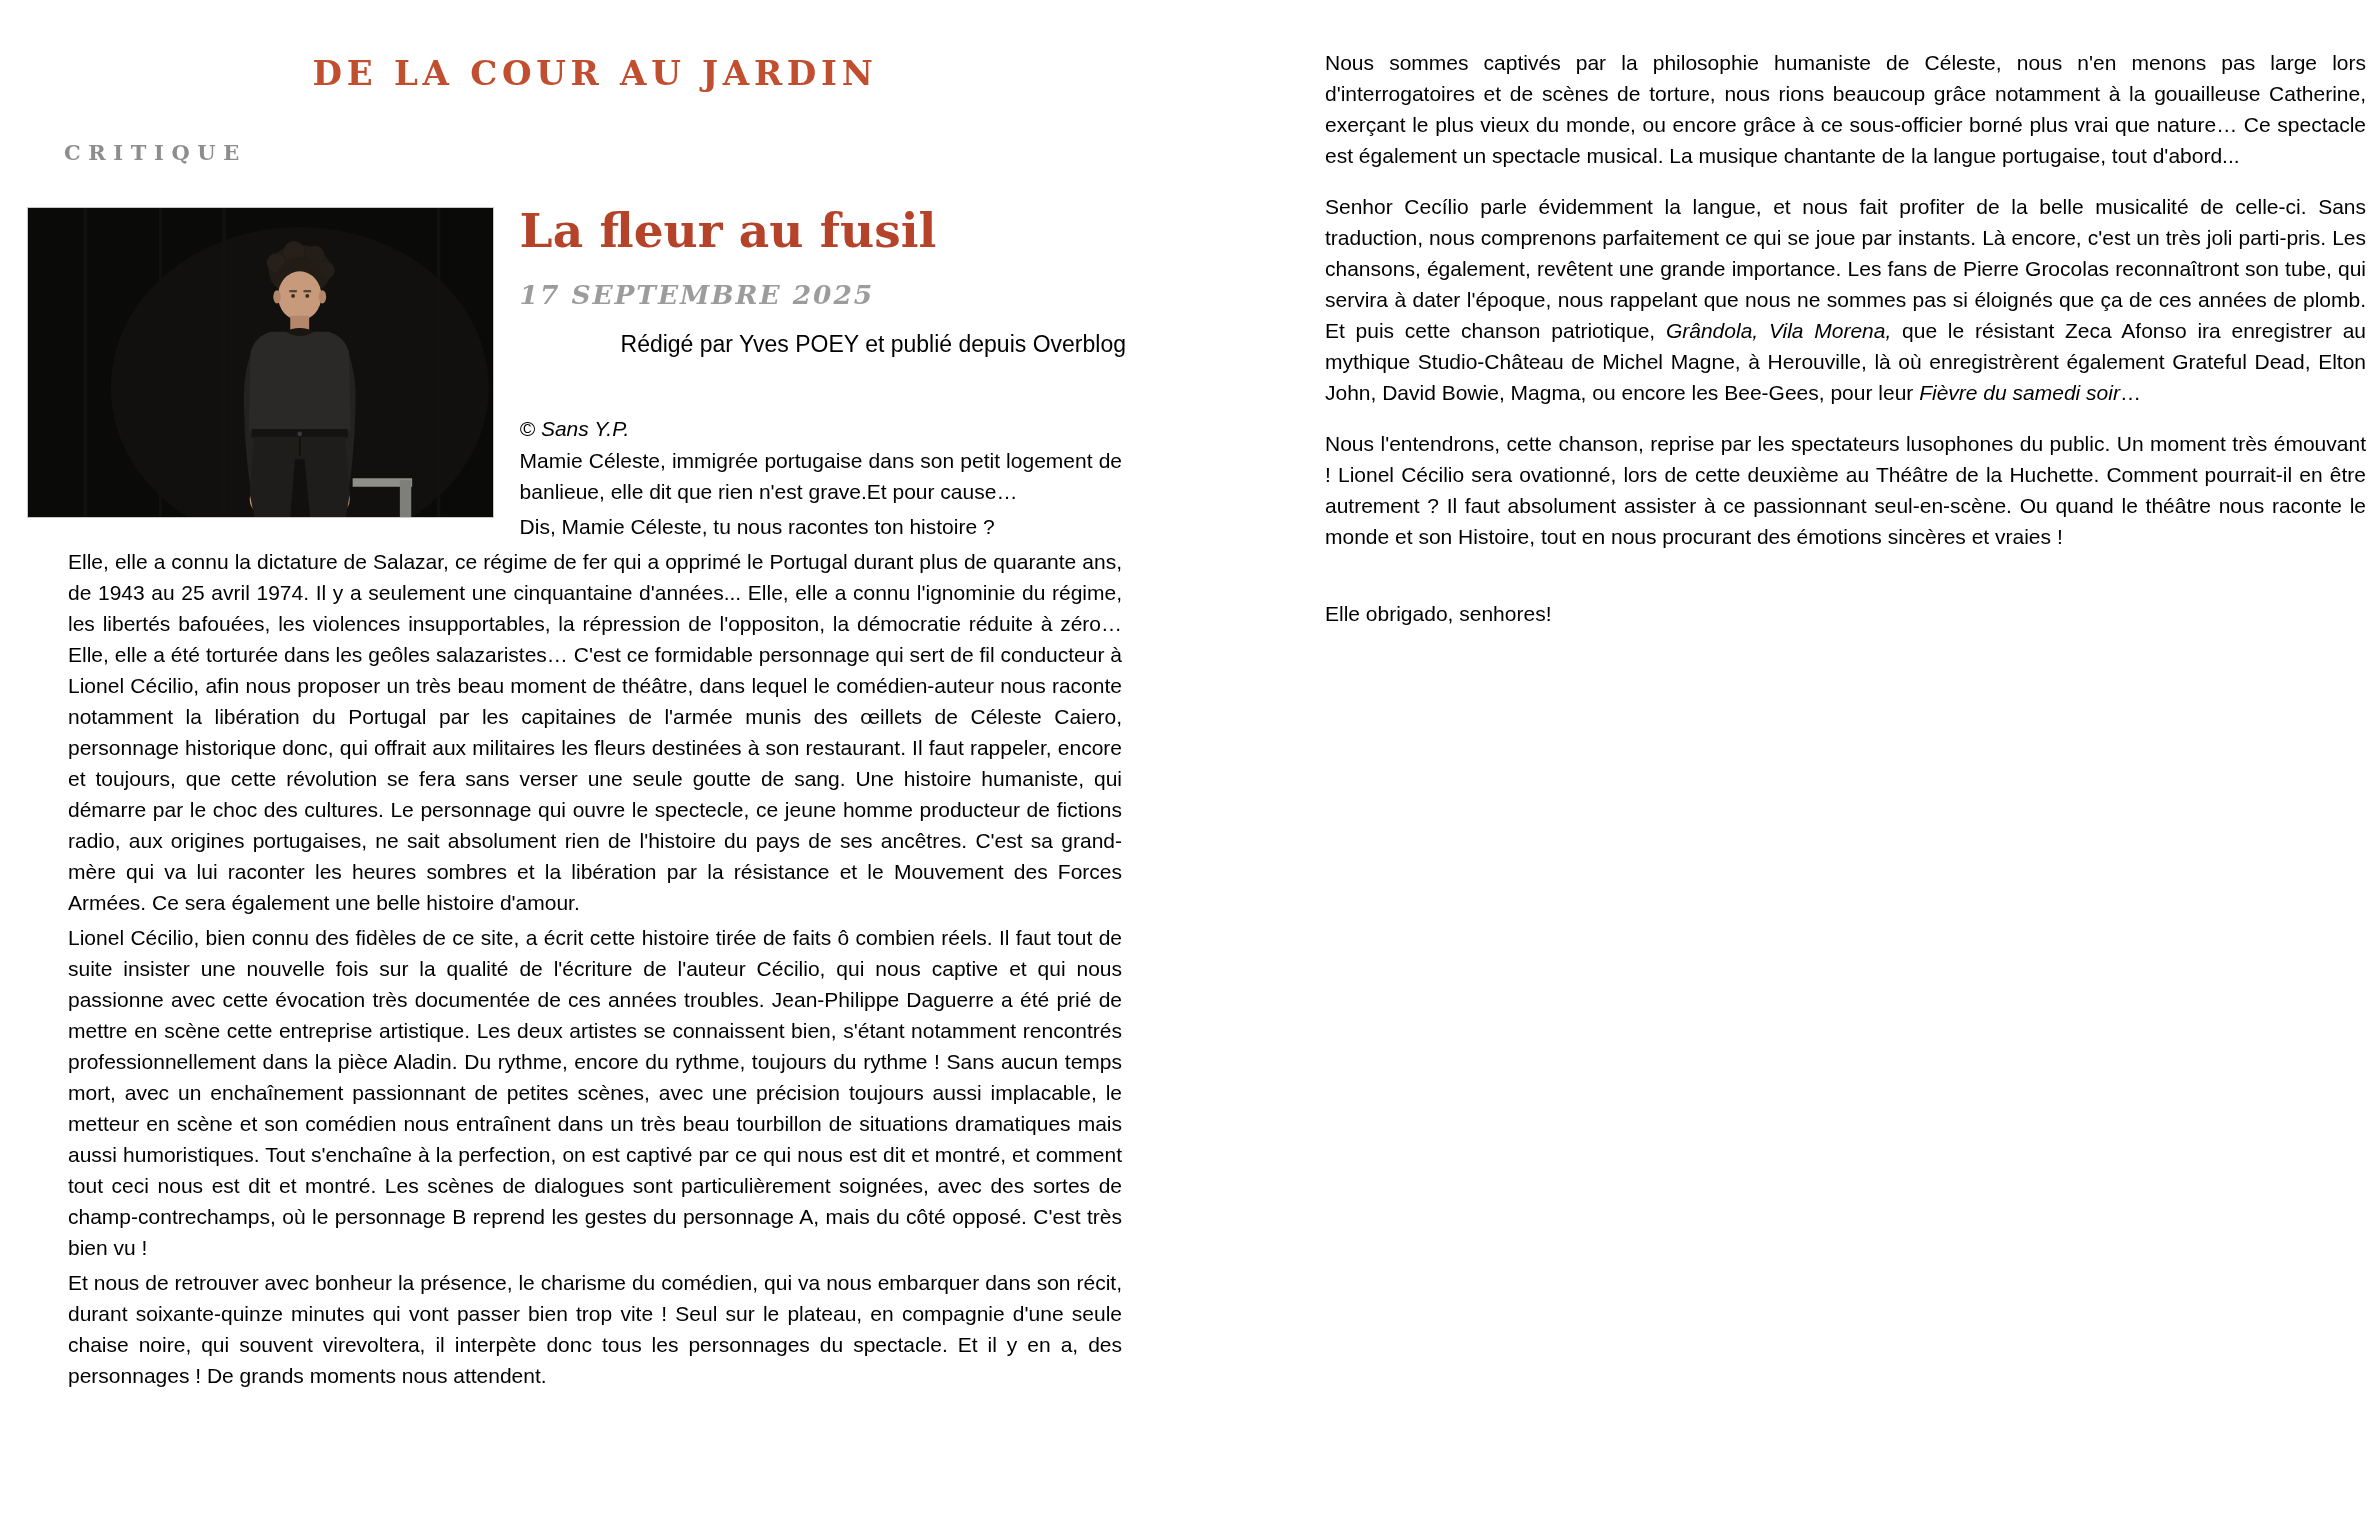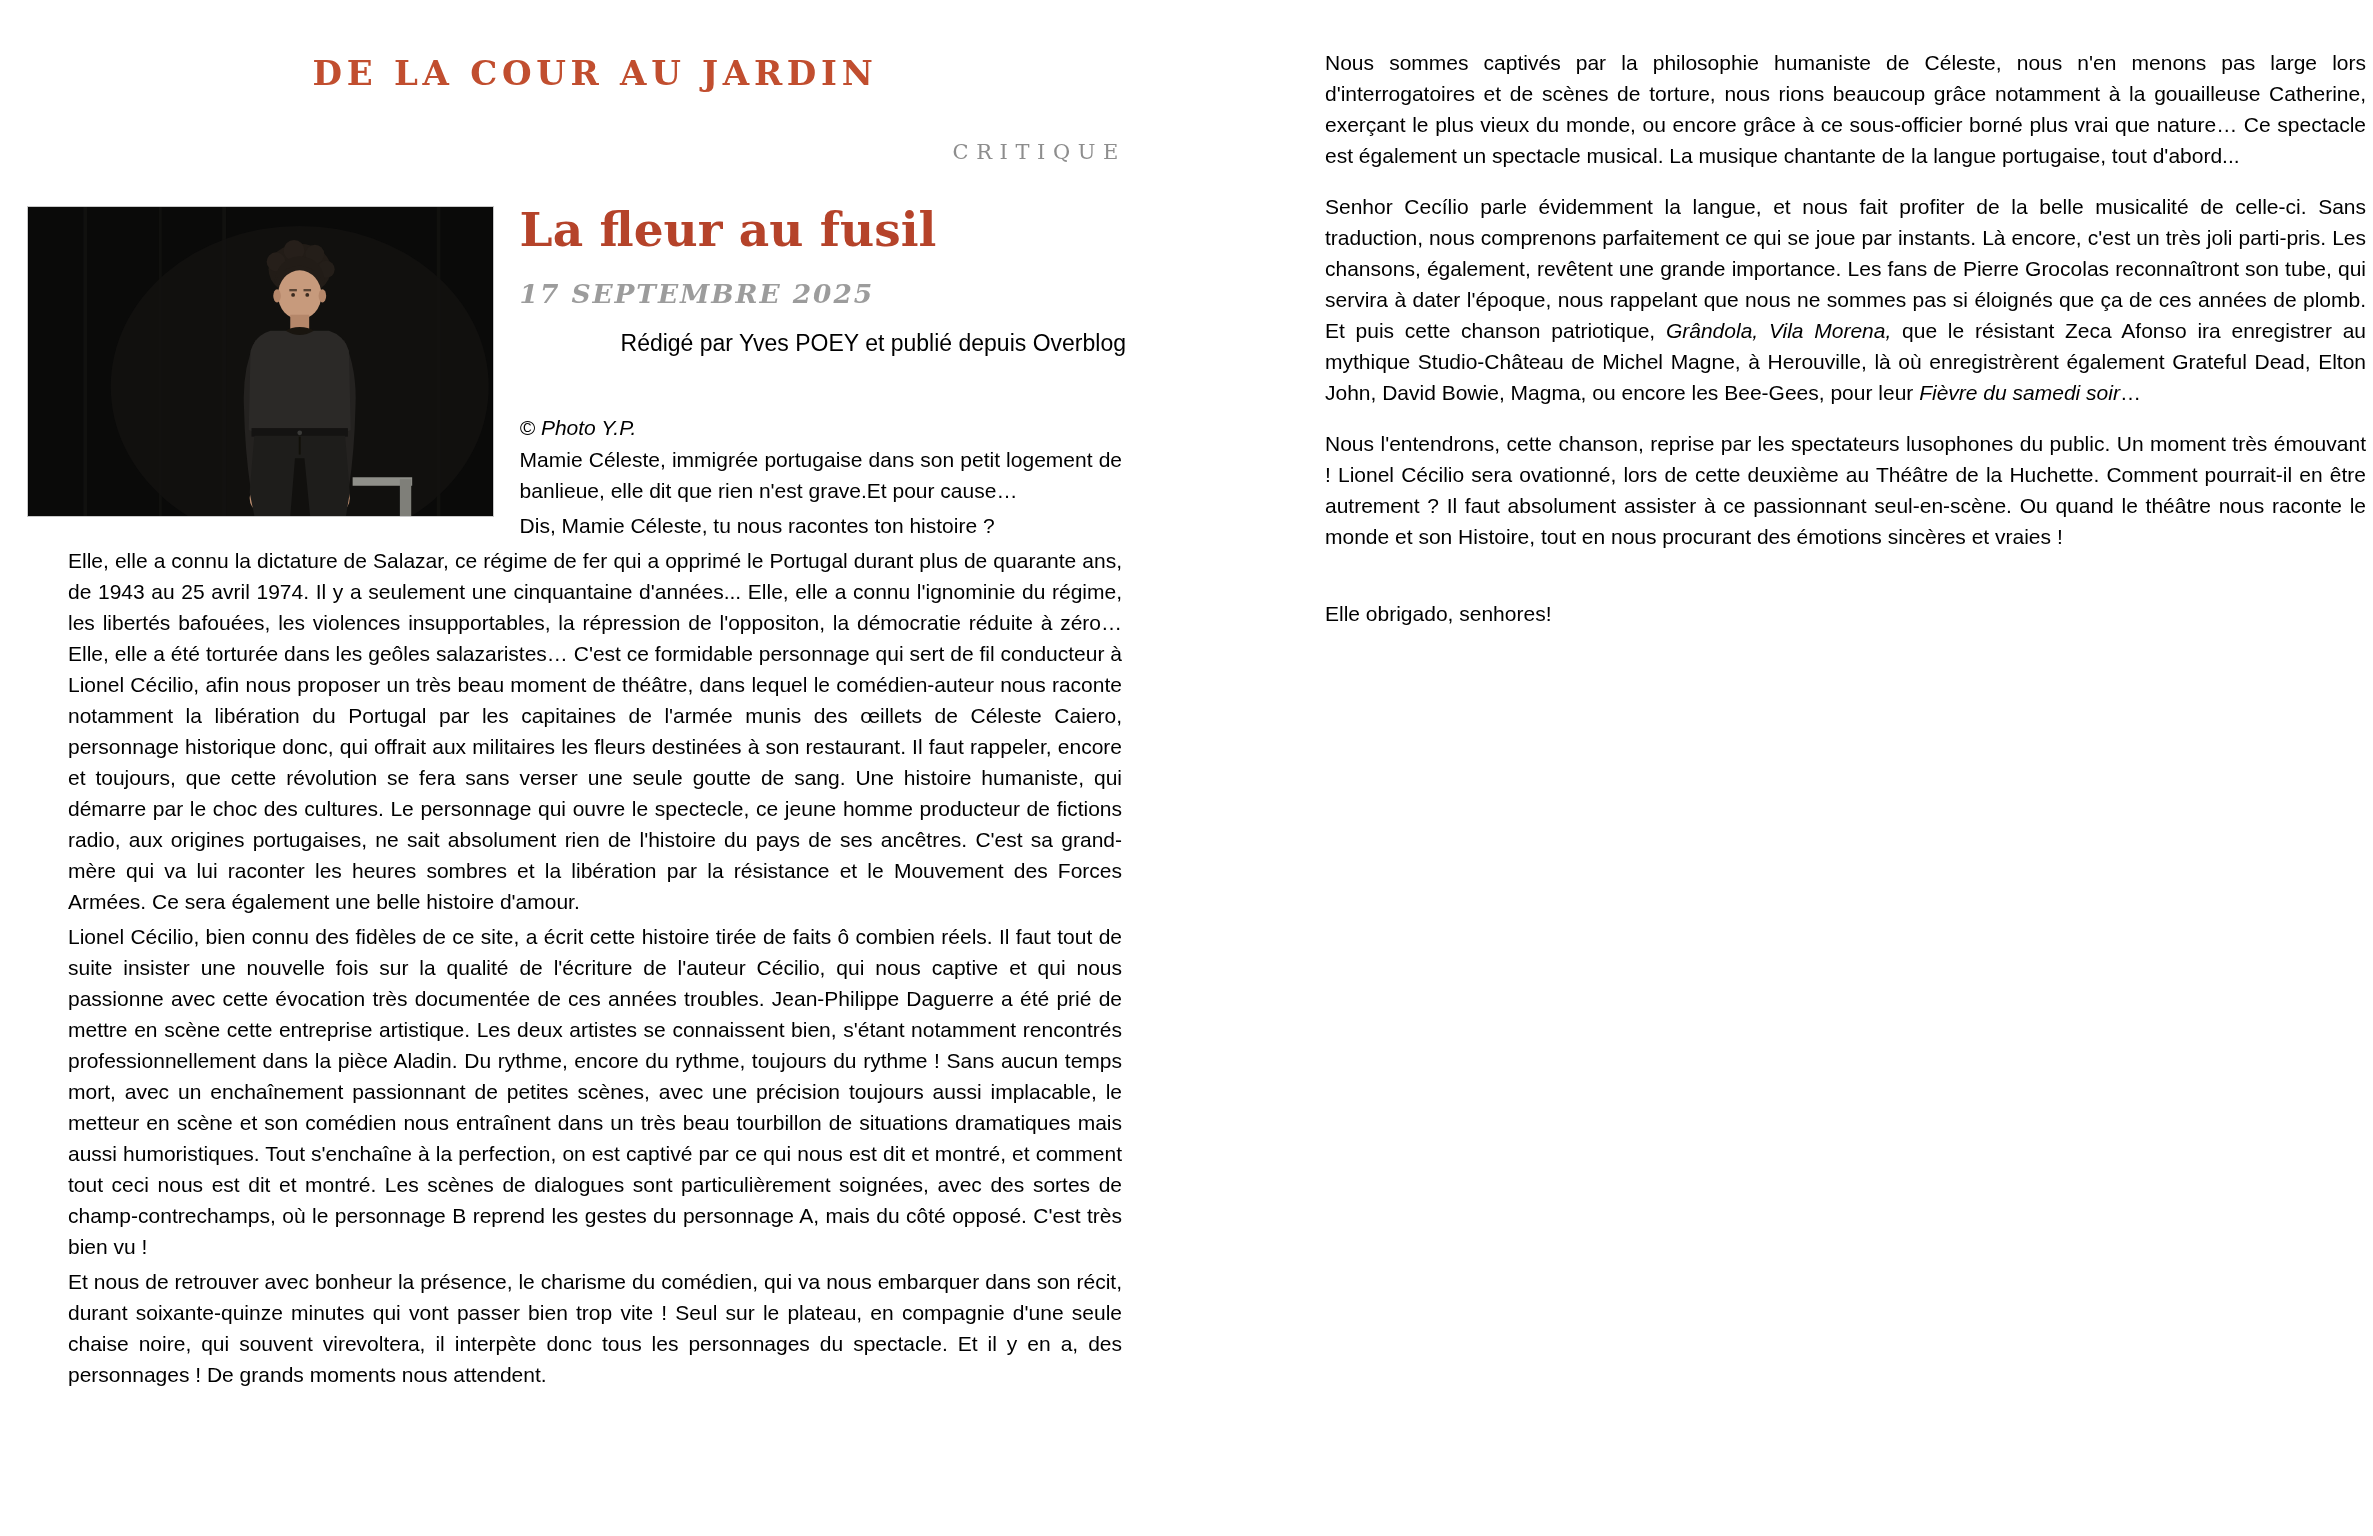--- a/index.html
+++ b/index.html
@@ -20,22 +20,22 @@
   
   .left-col{position:absolute;left:64px;top:0;width:1062px;}
   .masthead{
     margin-top:53px;text-align:center;
     font-family:"DejaVu Serif", serif;font-weight:700;
     font-size:34px;letter-spacing:4.7px;color:var(--accent);
     white-space:nowrap;
   }
   .section-label{
     margin-top:47px;
-    font-family:"DejaVu Serif", serif;font-weight:400;
-    font-size:21px;letter-spacing:7.6px;color:var(--label-gray);text-align:right;
+    font-family:"DejaVu Serif", serif;font-weight:700;
+    font-size:21px;letter-spacing:7.6px;color:var(--label-gray);
   }
   .article-body{margin-top:40px;}
   .photo-wrap{
     float:left;width:467px;height:311px;
     margin:1.9px 25.6px 13.2px -37px;
     border:0.9px solid #c9c9c9;background:#000;padding:0;
   }
   .photo-wrap svg{display:block;}
   .article-title{
     margin:0;font-family:"DejaVu Serif", serif;font-weight:700;
@@ -119,21 +119,21 @@
           <path d="M287 243 L287 262" stroke="#111009" stroke-width="2"></path>
         </svg>
       </figure>
 
       <h1 class="article-title">La fleur au fusil</h1>
 
       <div class="article-date">17 SEPTEMBRE 2025</div>
 
       <div class="article-byline">Rédigé par Yves POEY et publié depuis Overblog</div>
 
-      <div class="photo-credit">© Photo Y.P.</div>
+      <div class="photo-credit">© Sans Y.P.</div>
 
       <p class="body mt-md">Mamie Céleste, immigrée portugaise dans son petit logement de banlieue, elle dit que rien n'est grave.Et pour cause…</p>
 
       <p class="body mt-sm">Dis, Mamie Céleste, tu nous racontes ton histoire ?</p>
 
       <p class="body mt-lg">Elle, elle a connu la dictature de Salazar, ce régime de fer qui a opprimé le Portugal durant plus de quarante ans, de 1943 au 25 avril 1974. Il y a seulement une cinquantaine d'années... Elle, elle a connu l'ignominie du régime, les libertés bafouées, les violences insupportables, la répression de l'oppositon, la démocratie réduite à zéro…Elle, elle a été torturée dans les geôles salazaristes… C'est ce formidable personnage qui sert de fil conducteur à Lionel Cécilio, afin nous proposer un très beau moment de théâtre, dans lequel le comédien-auteur nous raconte notamment la libération du Portugal par les capitaines de l'armée munis des œillets de Céleste Caiero, personnage historique donc, qui offrait aux militaires les fleurs destinées à son restaurant. Il faut rappeler, encore et toujours, que cette révolution se fera sans verser une seule goutte de sang. Une histoire humaniste, qui démarre par le choc des cultures. Le personnage qui ouvre le spectecle, ce jeune homme producteur de fictions radio, aux origines portugaises, ne sait absolument rien de l'histoire du pays de ses ancêtres. C'est sa grand-mère qui va lui raconter les heures sombres et la libération par la résistance et le Mouvement des Forces Armées. Ce sera également une belle histoire d'amour.</p>
 
       <p class="body mt-xl">Lionel Cécilio, bien connu des fidèles de ce site, a écrit cette histoire tirée de faits ô combien réels. Il faut tout de suite insister une nouvelle fois sur la qualité de l'écriture de l'auteur Cécilio, qui nous captive et qui nous passionne avec cette évocation très documentée de ces années troubles. Jean-Philippe Daguerre a été prié de mettre en scène cette entreprise artistique. Les deux artistes se connaissent bien, s'étant notamment rencontrés professionnellement dans la pièce Aladin. Du rythme, encore du rythme, toujours du rythme ! Sans aucun temps mort, avec un enchaînement passionnant de petites scènes, avec une précision toujours aussi implacable, le metteur en scène et son comédien nous entraînent dans un très beau tourbillon de situations dramatiques mais aussi humoristiques. Tout s'enchaîne à la perfection, on est captivé par ce qui nous est dit et montré, et comment tout ceci nous est dit et montré. Les scènes de dialogues sont particulièrement soignées, avec des sortes de champ-contrechamps, où le personnage B reprend les gestes du personnage A, mais du côté opposé. C'est très bien vu !</p>
 
       <p class="body mt-xl">Et nous de retrouver avec bonheur la présence, le charisme du comédien, qui va nous embarquer dans son récit, durant soixante-quinze minutes qui vont passer bien trop vite ! Seul sur le plateau, en compagnie d'une seule chaise noire, qui souvent virevoltera, il interpète donc tous les personnages du spectacle. Et il y en a, des personnages ! De grands moments nous attendent.</p>

